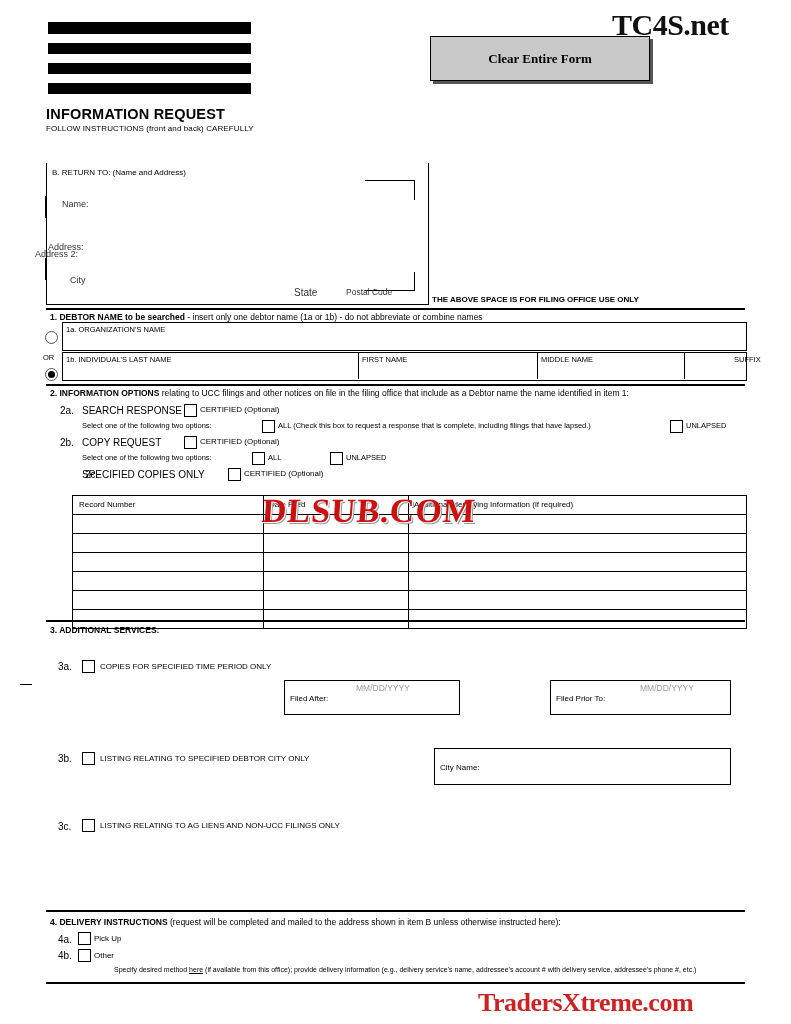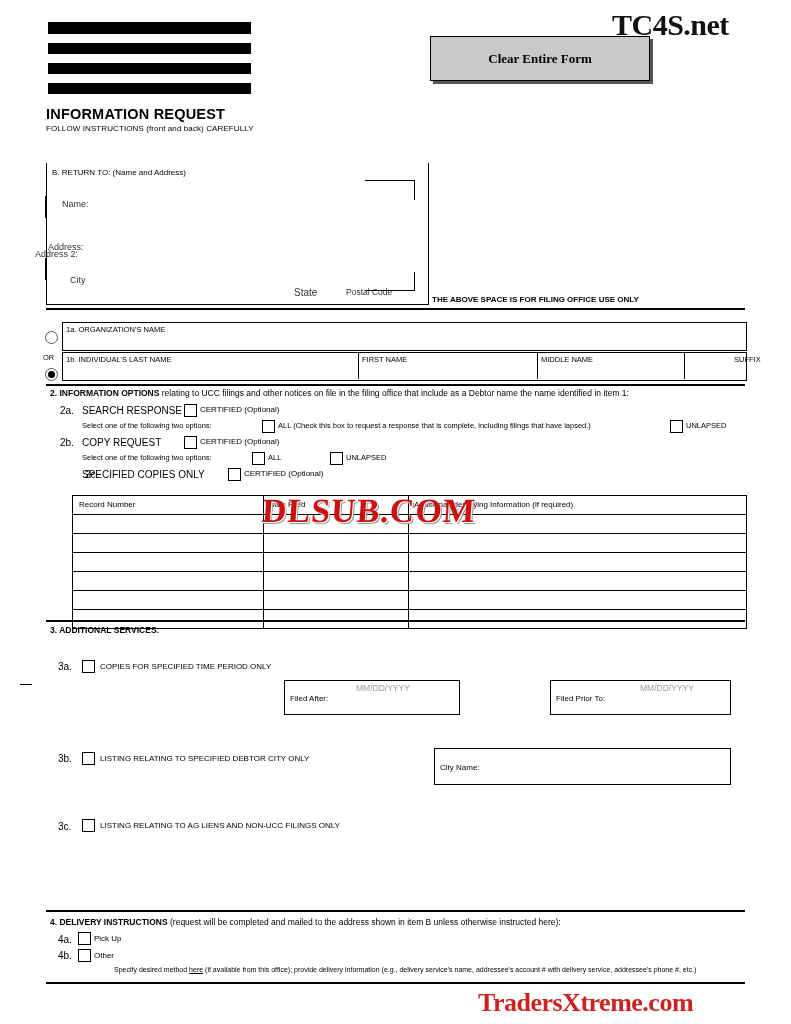--- a/index.html
+++ b/index.html
@@ -84,20 +84,24 @@
   <div class="fld" style="left:62px;top:199px;">Name:</div>
   <div class="fld" style="left:48px;top:222px;margin-top:20px;">Address:</div>
   <div class="fld" style="left:35px;top:249px;">Address 2:</div>
   <div class="fld" style="left:70px;top:275px;">City</div>
   <div class="fld" style="left:294px;top:287px;font-size:10px;">State</div>
   <div class="fld" style="left:346px;top:287px;font-size:8.5px;">Postal Code</div>
 
   <div class="abovespace">THE ABOVE SPACE IS FOR FILING OFFICE USE ONLY</div>
 
   <div class="hr" style="left:46px;top:308px;width:699px;height:2px;"></div>
+  <div style="position:absolute;left:50px;top:312px;font-size:8.5px;">
+    <b><span>1.</span>
+    <span>DEBTOR NAME to be searched</span></b><span> - insert only one debtor name (1a or 1b) - do not abbreviate or combine names</span>
+  </div>
   <div class="tblbox" style="left:62px;top:322px;width:683px;height:27px;"></div>
   <div class="tag" style="left:66px;top:325px;">1a. ORGANIZATION'S NAME</div>
   <div class="radio" style="left:45px;top:331px;"></div>
 
   <div class="tblbox" style="left:62px;top:352px;width:683px;height:27px;"></div>
   <div class="tag" style="left:66px;top:355px;">1b. INDIVIDUAL'S LAST NAME</div>
   <div style="position:absolute;left:358px;top:352px;width:1px;height:27px;background:#000;"></div>
   <div class="tag" style="left:362px;top:355px;">FIRST NAME</div>
   <div style="position:absolute;left:537px;top:352px;width:1px;height:27px;background:#000;"></div>
   <div class="tag" style="left:541px;top:355px;">MIDDLE NAME</div>

